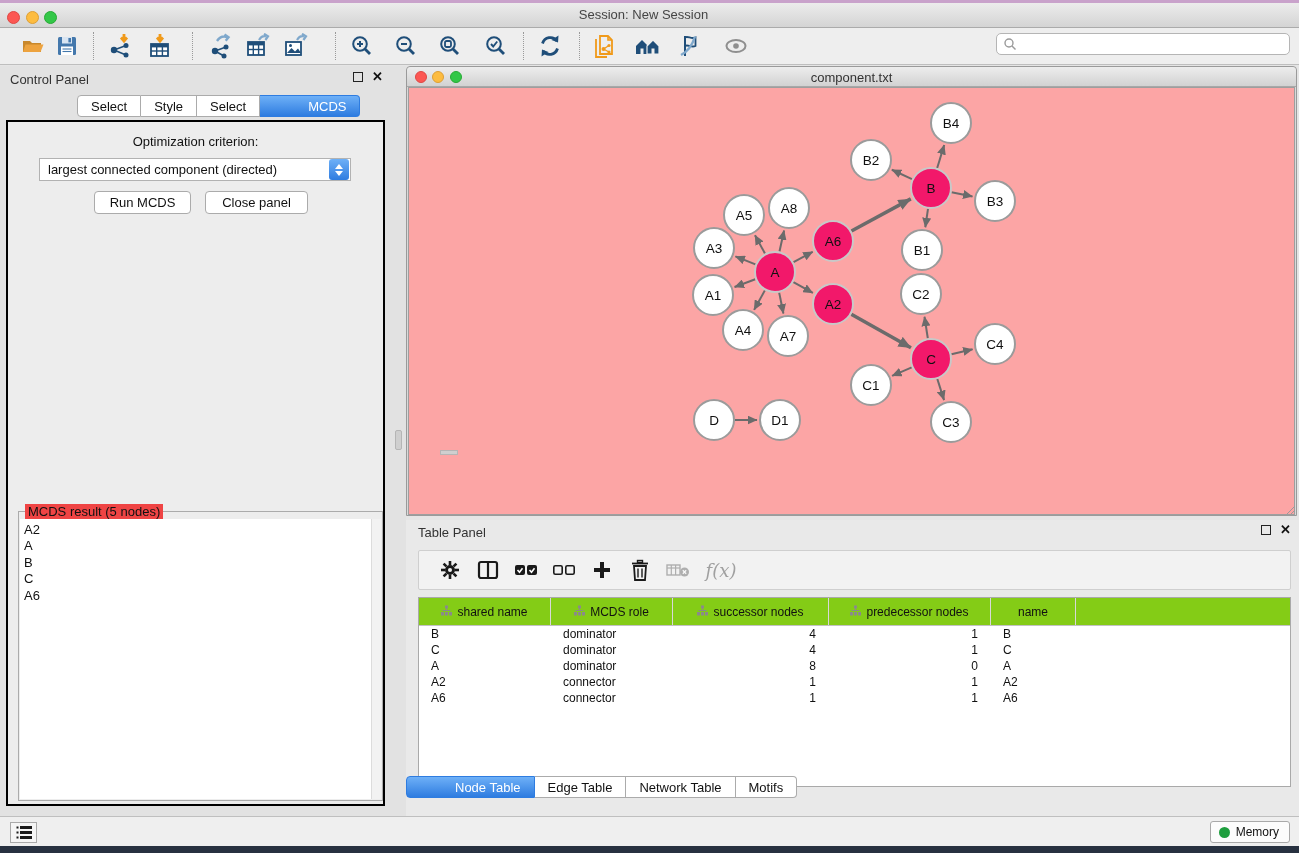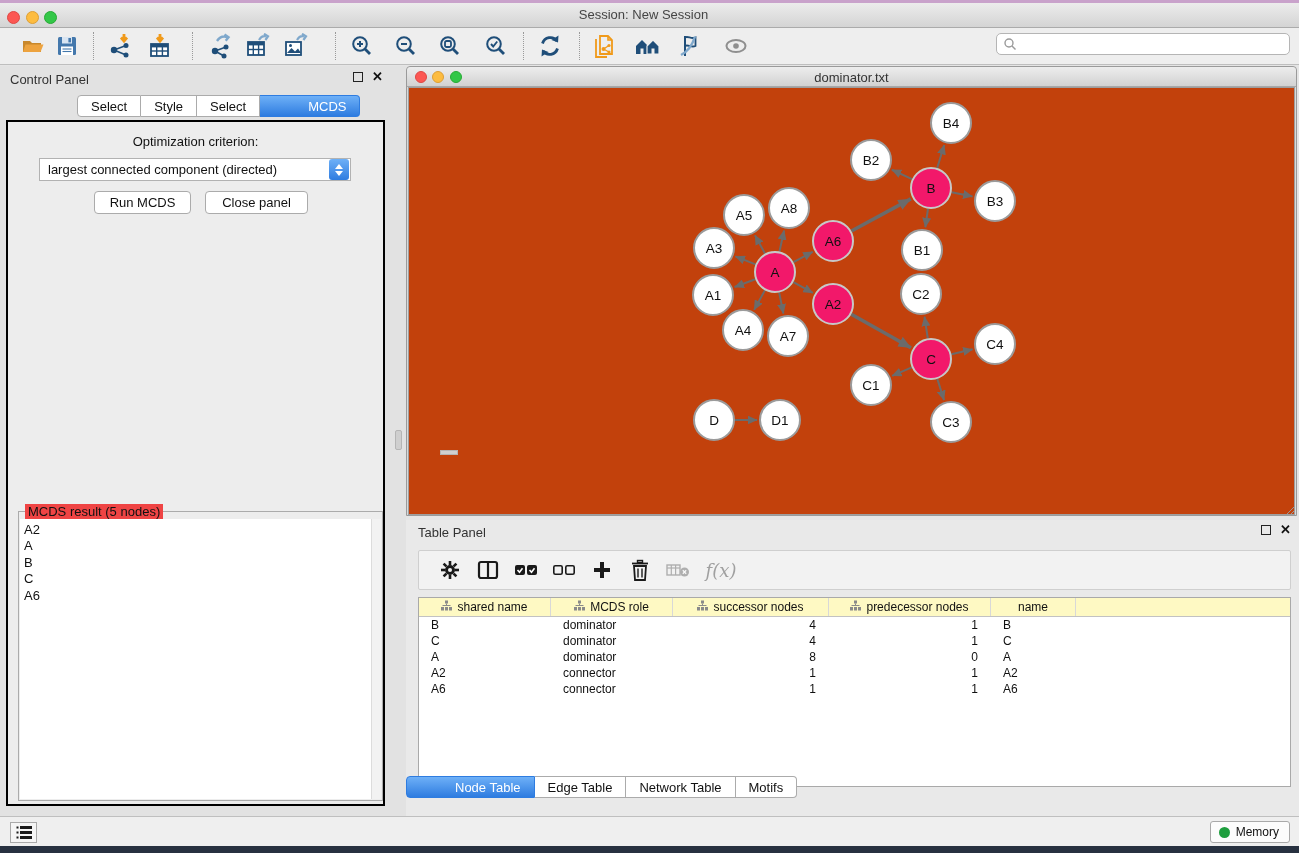--- a/index.html
+++ b/index.html
@@ -73,36 +73,36 @@
   .gb-scroll { position:absolute; top:7px; right:1px; width:10px; bottom:1px; background:#F2F2F2;
     border-left:1px solid #DCDCDC; }
 
   
   .netframe { position:absolute; left:406px; top:66px; width:891px; height:450px;
     background:#D9D9D9; border:1px solid #9A9A9A; border-radius:4px 4px 0 0; }
   .nf-title { position:absolute; left:0; top:0; width:100%; height:20px;
     background:linear-gradient(#EDEDED,#D2D2D2); border-bottom:1px solid #A8A8A8; border-radius:4px 4px 0 0; }
   .nf-title .t { position:absolute; left:0; right:0; top:3px; text-align:center; font-size:13px; color:#333; }
   .nf-tl { position:absolute; top:4px; width:12px; height:12px; border-radius:50%; }
-  .canvas { position:absolute; left:1px; top:20px; width:887px; height:428px; background:#c2410c;
+  .canvas { position:absolute; left:1px; top:20px; width:887px; height:428px; background:#fca5a5;
     border:1px solid #9E9E9E; }
   .grip-corner { position:absolute; right:0px; bottom:0px; width:12px; height:12px; }
   .hsplit-grip { position:absolute; left:440px; top:450px; width:18px; height:5px; background:#CFCFCF; border:1px solid #B5B5B5; }
 
   
   .tp { position:absolute; left:406px; top:520px; width:893px; height:296px; background:#E9E9E9; }
   .tp-head { position:absolute; left:12px; top:5px; font-size:13px; color:#333; }
   .tp-toolbar { position:absolute; left:12px; top:30px; width:873px; height:40px; background:#F2F2F2;
     border:1px solid #CFCFCF; border-radius:2px; display:flex; align-items:center; }
   .tpt-btn { width:38px; height:30px; display:flex; align-items:center; justify-content:center; }
   .fx { font-family:"DejaVu Serif", serif; font-style:italic; font-size:18px; color:#A0A0A0; }
 
   .tbl { position:absolute; left:12px; top:77px; width:873px; height:190px; background:#fff;
     border:1px solid #A9A9A9; overflow:hidden; }
-  .tbl-header { display:flex; height:19px; background:#fef9c3; border-bottom:1px solid #C2C2C2; }
+  .tbl-header { display:flex; height:28px; background:#84cc16; border-bottom:1px solid #C2C2C2; }
   .th { display:flex; align-items:center; justify-content:center; gap:5px; font-size:12px; color:#111;
     border-right:1px solid #D8D8D8; height:100%; }
   .tbl-row { display:flex; height:16px; }
   .td { font-size:12px; color:#111; line-height:16px; white-space:nowrap; }
 
   .tp-tabs { position:absolute; left:0; right:0; top:256px; display:flex; justify-content:flex-start; }
 
   
   .statusbar { position:absolute; left:0; top:816px; width:100%; height:30px; background:#EFEFEF;
     border-top:1px solid #BFBFBF; }
@@ -317,21 +317,21 @@
 
   <div class="vsplit">
       <div class="grip"></div>
     </div>
 
   <div class="netframe">
     <div class="nf-title">
       <span class="nf-tl" style="left:8px;  background:#FC5753; border:1px solid #DF4744;"></span>
       <span class="nf-tl" style="left:25px; background:#FDBC40; border:1px solid #DE9F34;"></span>
       <span class="nf-tl" style="left:43px; background:#33C748; border:1px solid #27AA35;"></span>
-      <span class="t">dominator.txt</span>
+      <span class="t">component.txt</span>
     </div>
     <div class="canvas">
       <svg id="graph" width="885" height="426">
           <defs>
             <marker id="arr" markerWidth="10" markerHeight="9" refX="9.5" refY="4.5" orient="auto" markerUnits="userSpaceOnUse">
               <path d="M0,0 L10,4.5 L0,9 Z" fill="#6B6B6B"></path>
             </marker>
             <marker id="arrT" markerWidth="13" markerHeight="11" refX="12.5" refY="5.5" orient="auto" markerUnits="userSpaceOnUse">
               <path d="M0,0 L13,5.5 L0,11 Z" fill="#6B6B6B"></path>
             </marker>

